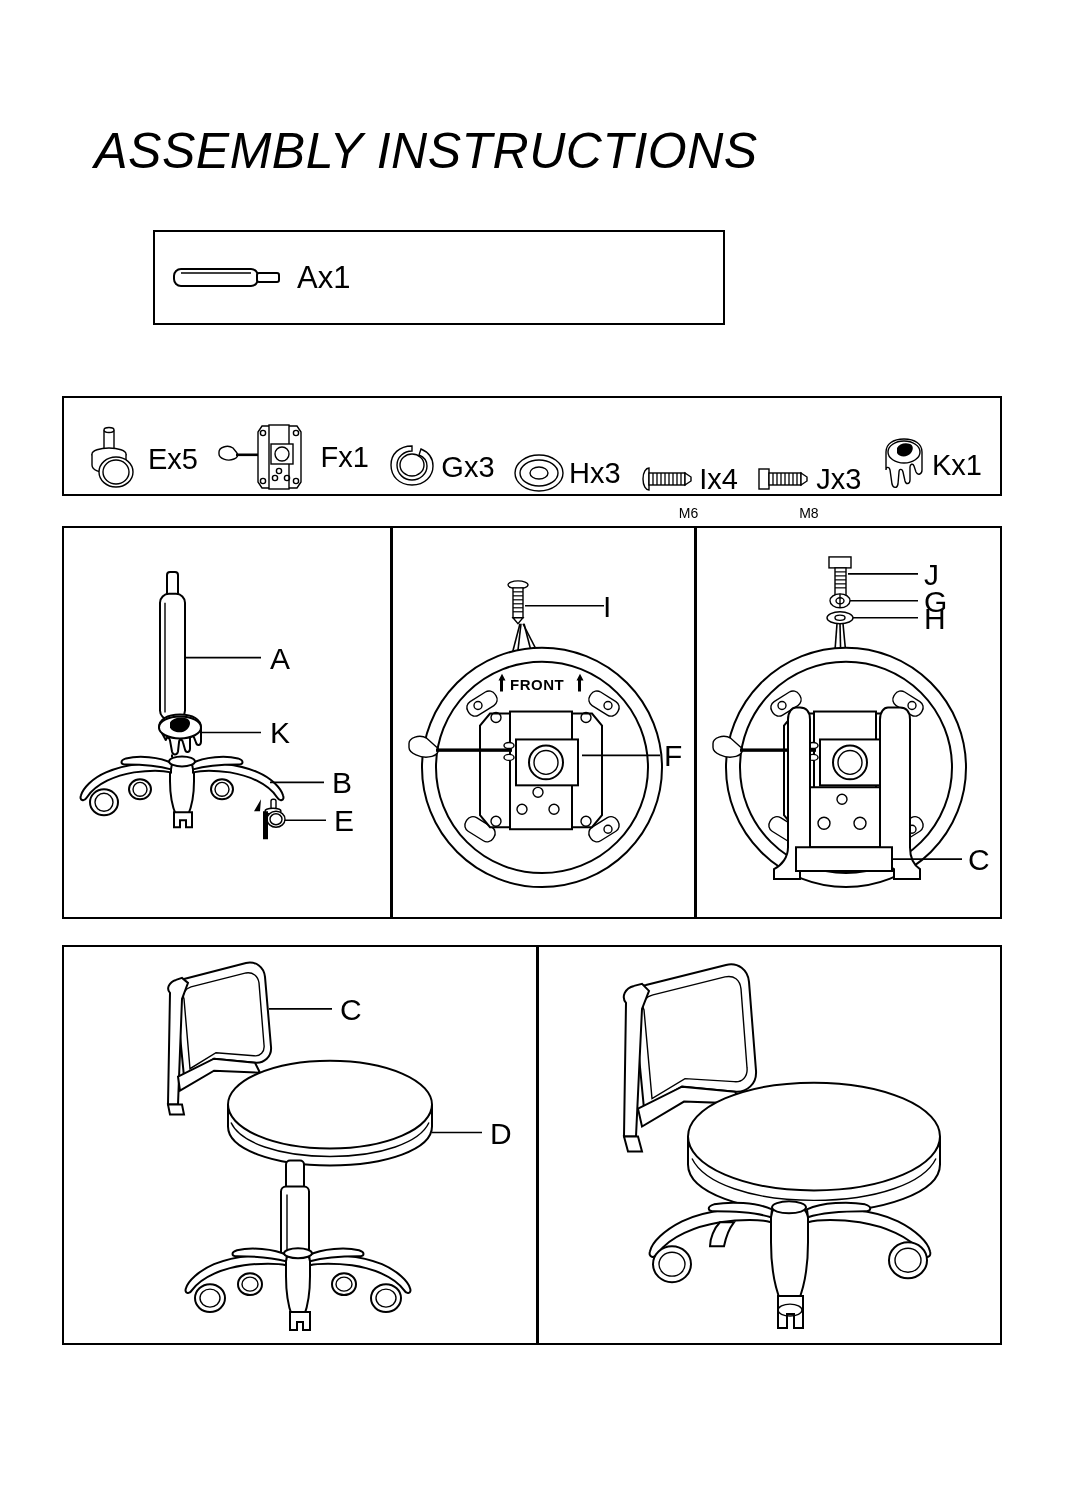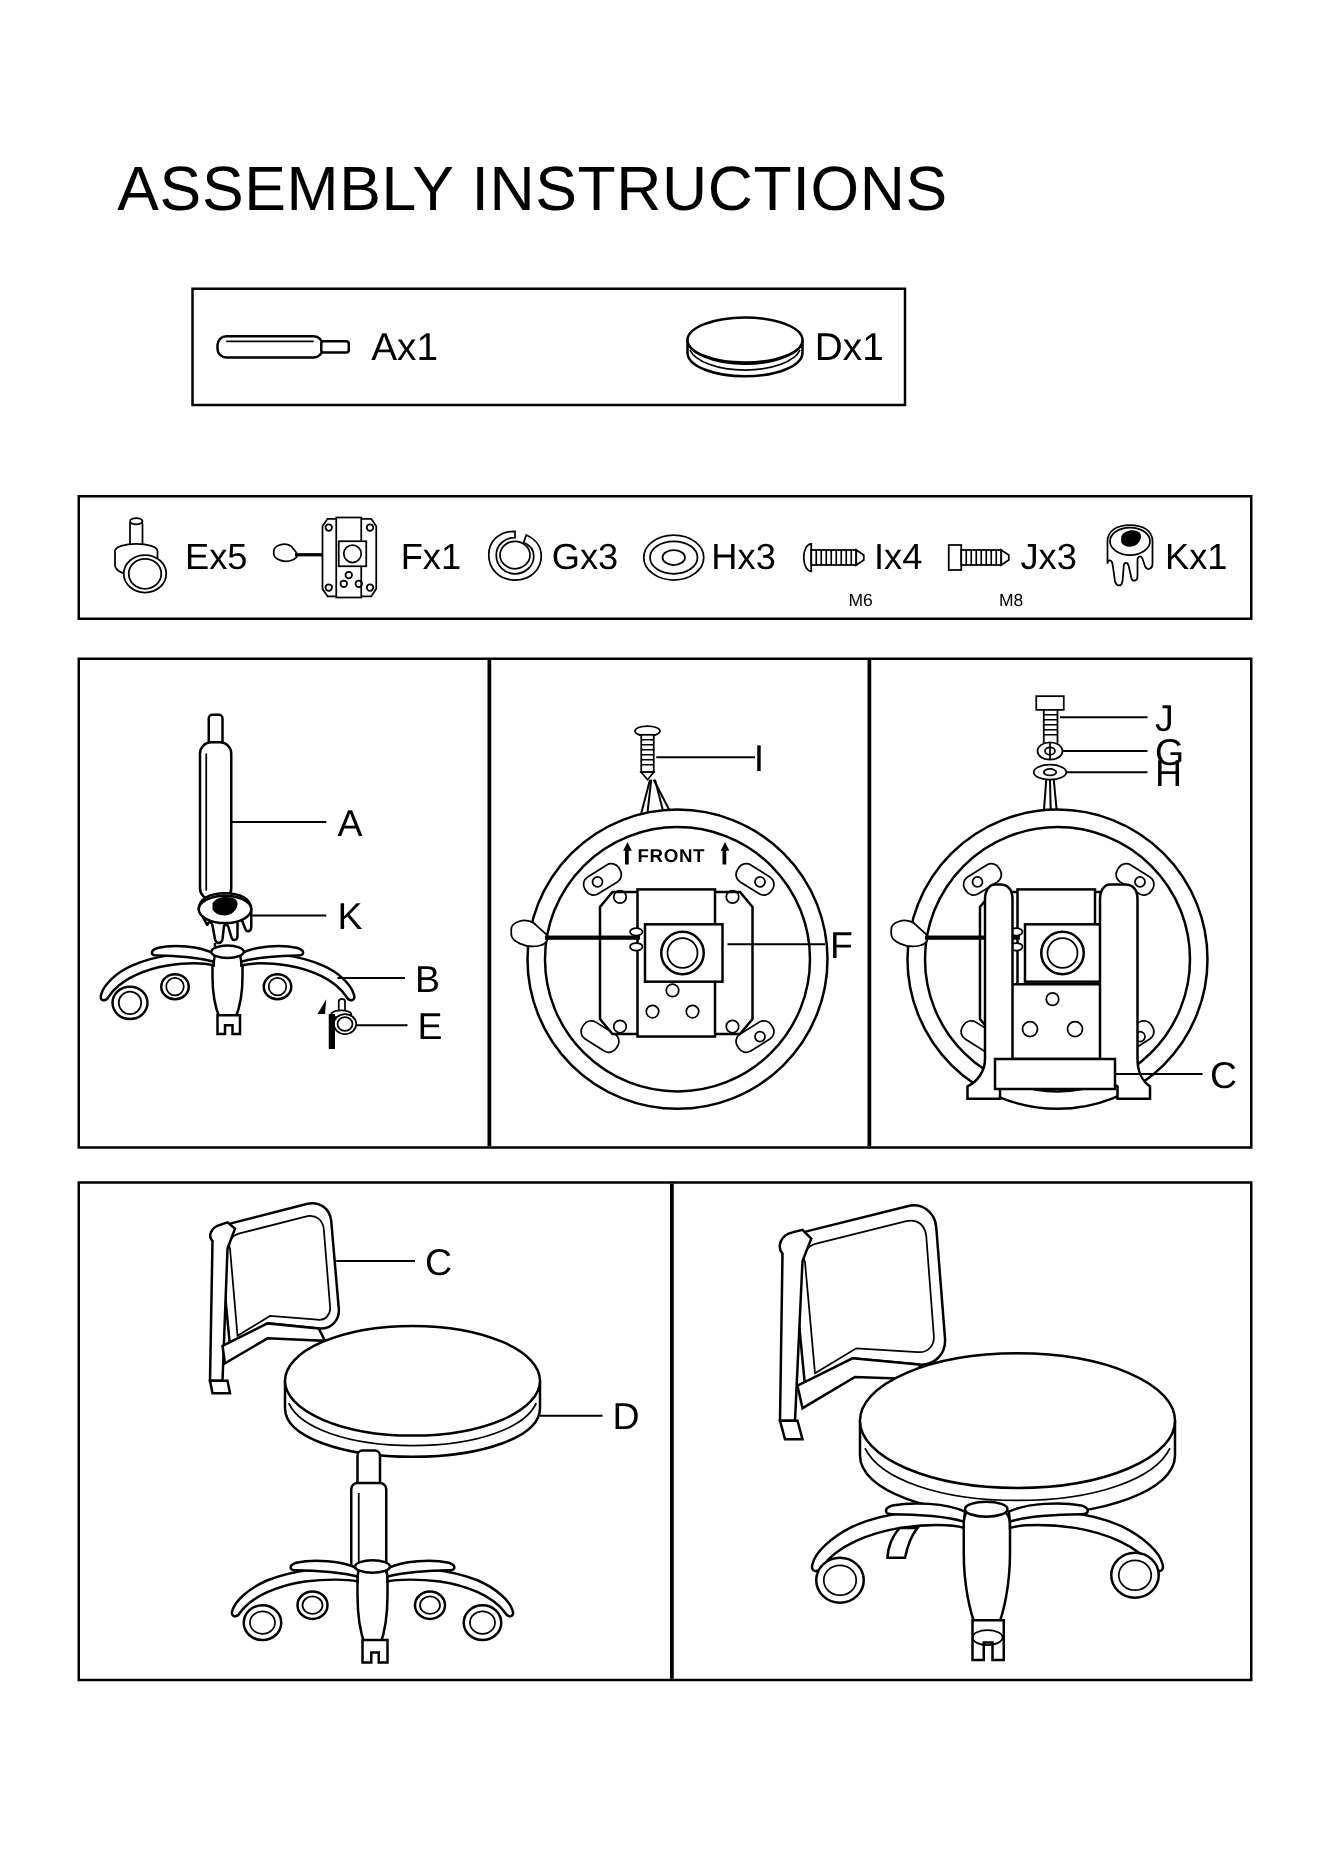--- a/index.html
+++ b/index.html
@@ -15,37 +15,38 @@
   
   .title {
     position: absolute;
     left: 0; top: 122px;
     width: 852px;
     text-align: center;
     font-size: 50px;
     font-weight: 400;
     letter-spacing: 0.5px;
     font-family: "Liberation Sans", sans-serif;
+    font-style: italic;
   }
 
   
   .box { position: absolute; border: 2.5px solid #000; background: #fff; }
 
   
   #parts-box-1 { left: 153px; top: 230px; width: 572px; height: 95px; }
   
   #parts-box-2 { left: 62px; top: 396px; width: 940px; height: 100px; }
 
   .parts-row {
     position: absolute; inset: 0;
     display: flex; align-items: center;
     padding: 0 14px;
   }
   #parts-box-1 .parts-row { justify-content: space-between; padding: 0 16px; }
-  #parts-box-2 .parts-row { justify-content: space-between; padding: 0 18px; }
+  #parts-box-2 .parts-row { justify-content: space-between; padding: 0 18px; align-items: flex-end; }
 
   .part { display: flex; align-items: center; gap: 4px; position: relative; }
   .part .glyph { display: block; }
   .part .plabel {
     font-size: 31px; font-family: "Liberation Sans", sans-serif;
     white-space: nowrap; line-height: 1;
   }
   #parts-box-2 .part .plabel { font-size: 29px; }
   .sizetag {
     position: absolute;
@@ -94,30 +95,20 @@
             <rect class="fillw" x="3" y="11" width="84" height="17" rx="7"></rect>
             <rect class="fillw" x="86" y="15" width="22" height="9" rx="2"></rect>
             <line class="ln-thin" x1="10" y1="15" x2="80" y2="15"></line>
           </svg>
         </span>
         <span class="plabel">Ax1</span>
       </div>
 
 
 
-      <div class="part">
-        <span class="glyph">
-          <svg width="102" height="56" viewBox="0 0 102 56">
-            <path class="fillw" d="M4 22 C4 32 25 41 50 41 C75 41 96 32 96 22 L96 32 C96 43 75 51 50 51 C25 51 4 43 4 32 Z"></path>
-            <ellipse class="fillw" cx="50" cy="22" rx="46" ry="18"></ellipse>
-            <path class="ln-thin" d="M6 30 C10 39 28 46 50 46 C72 46 90 39 94 30"></path>
-          </svg>
-        </span>
-        <span class="plabel">Dx1</span>
-      </div>
 
     </div>
   </div>
 
   <div class="box" id="parts-box-2">
     <div class="parts-row">
 
       <div class="part">
         <span class="glyph">
           <svg width="62" height="70" viewBox="0 0 62 70">

